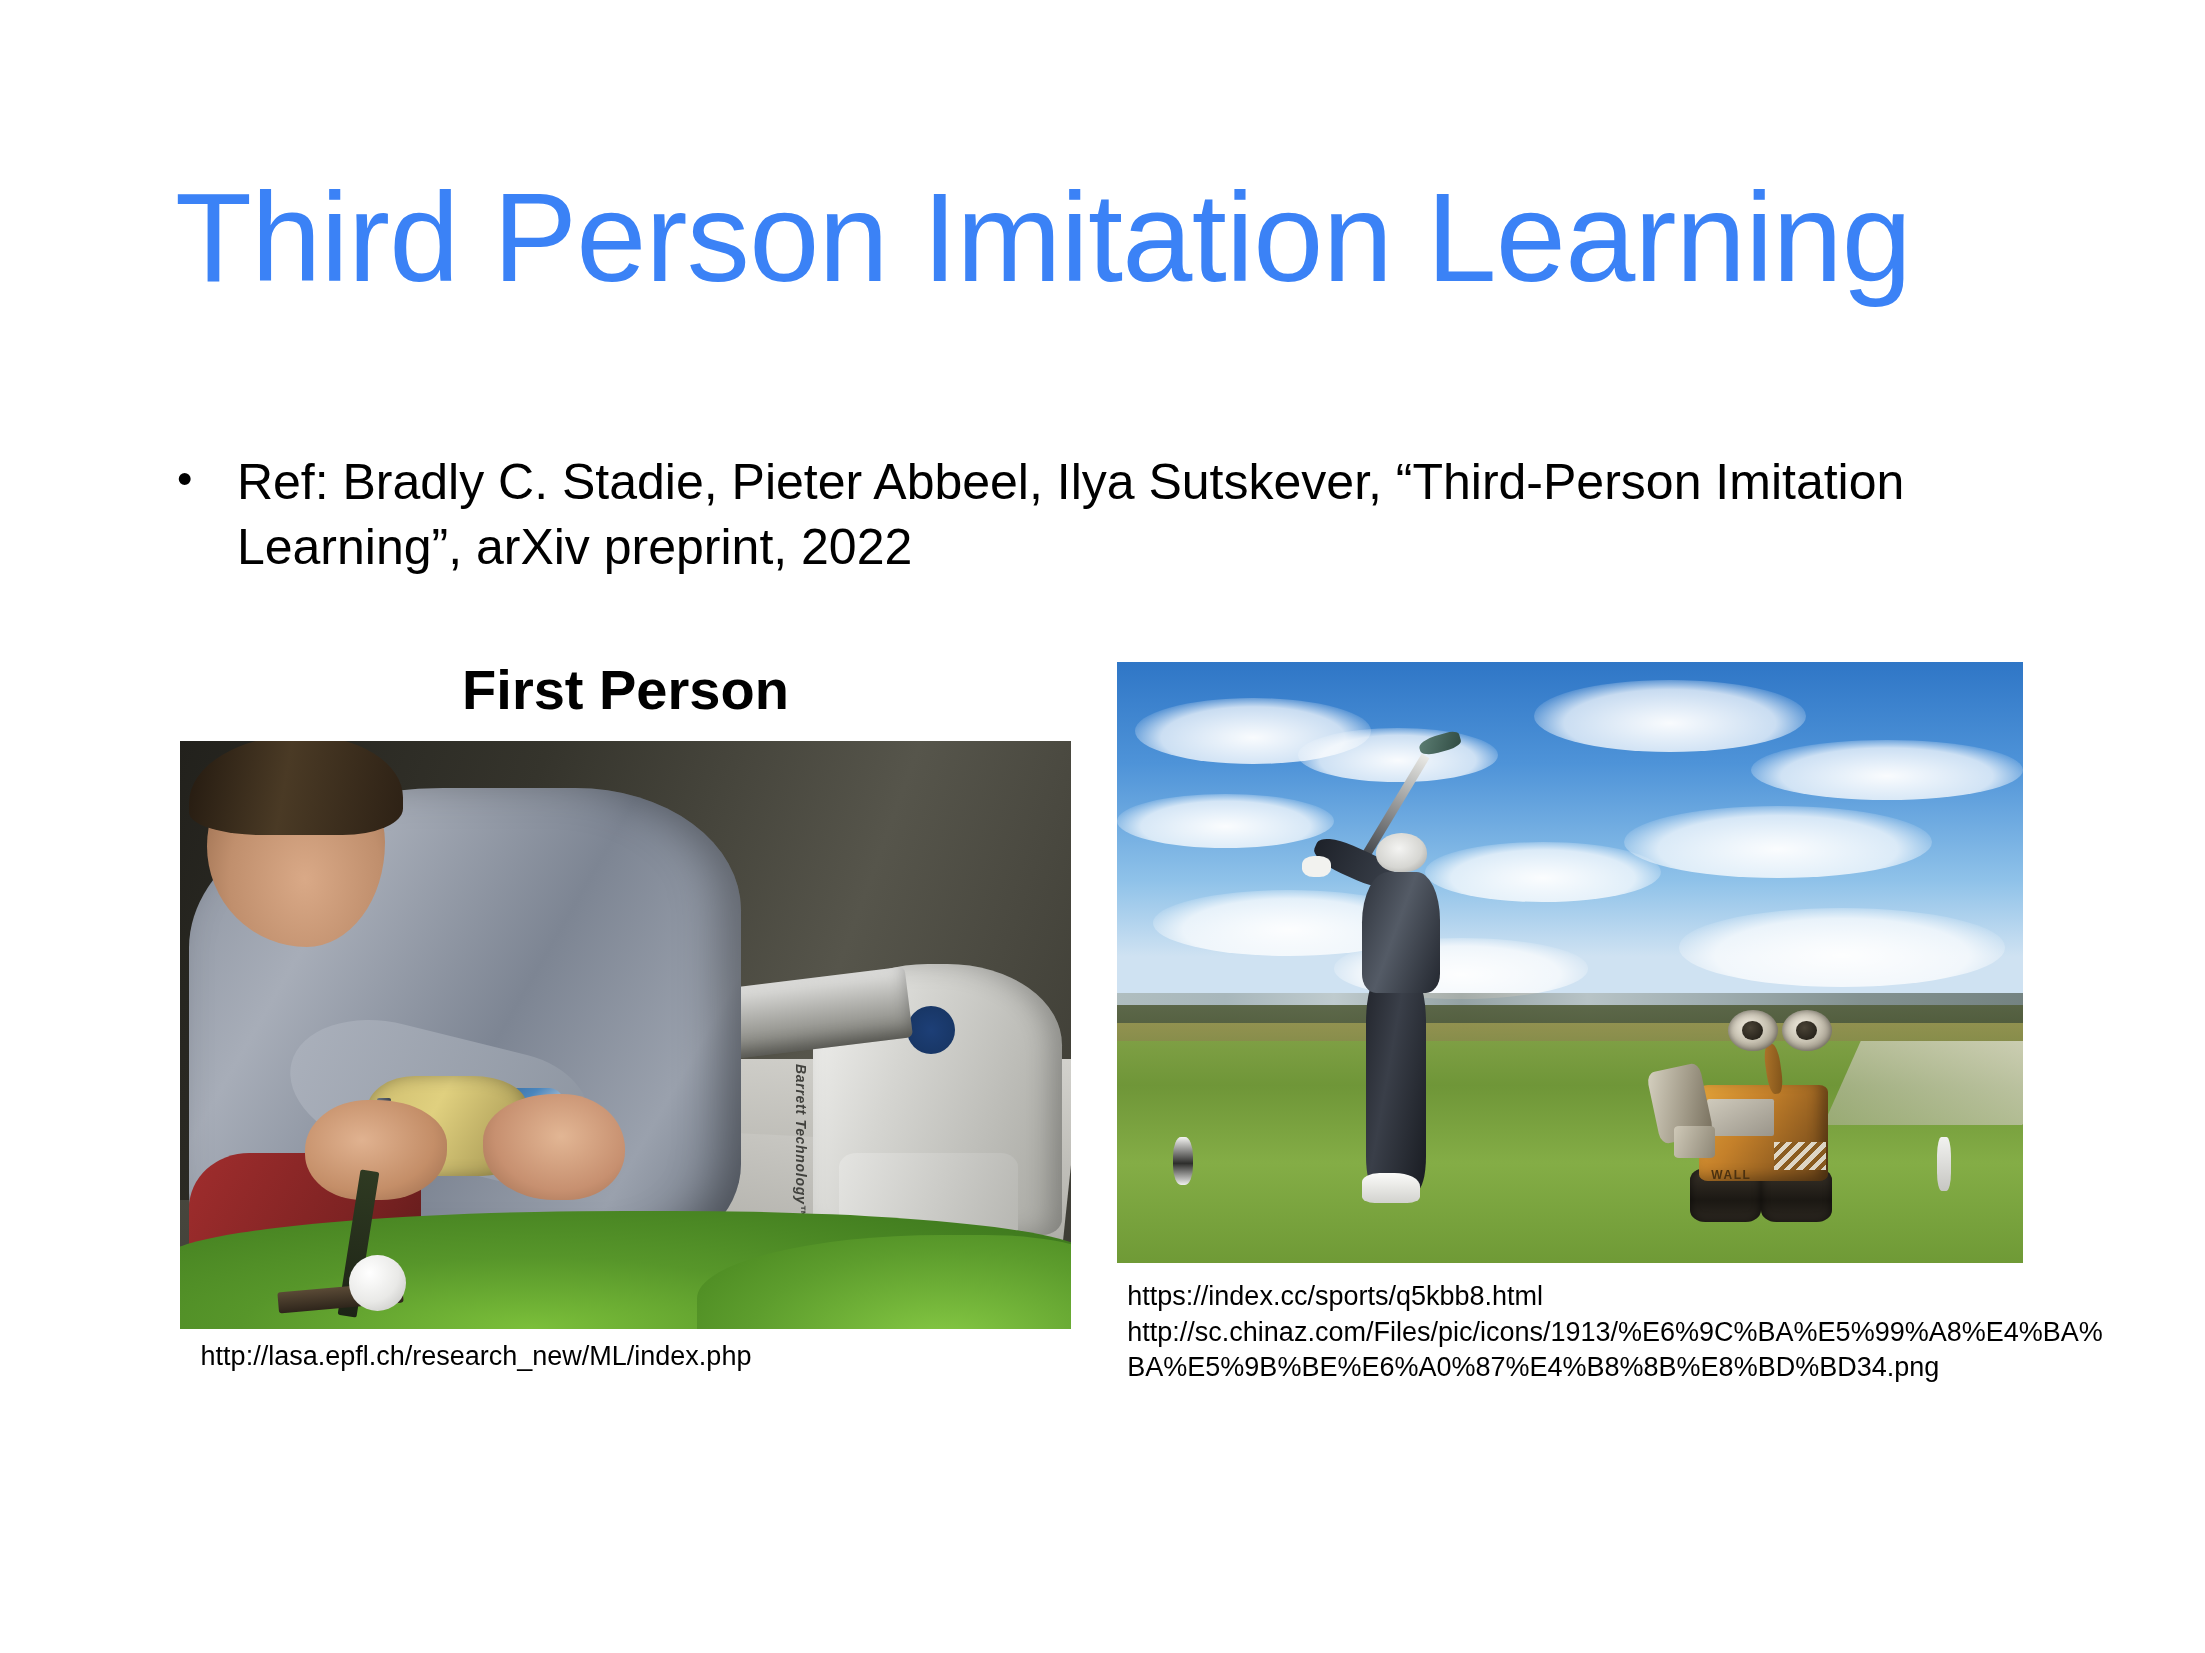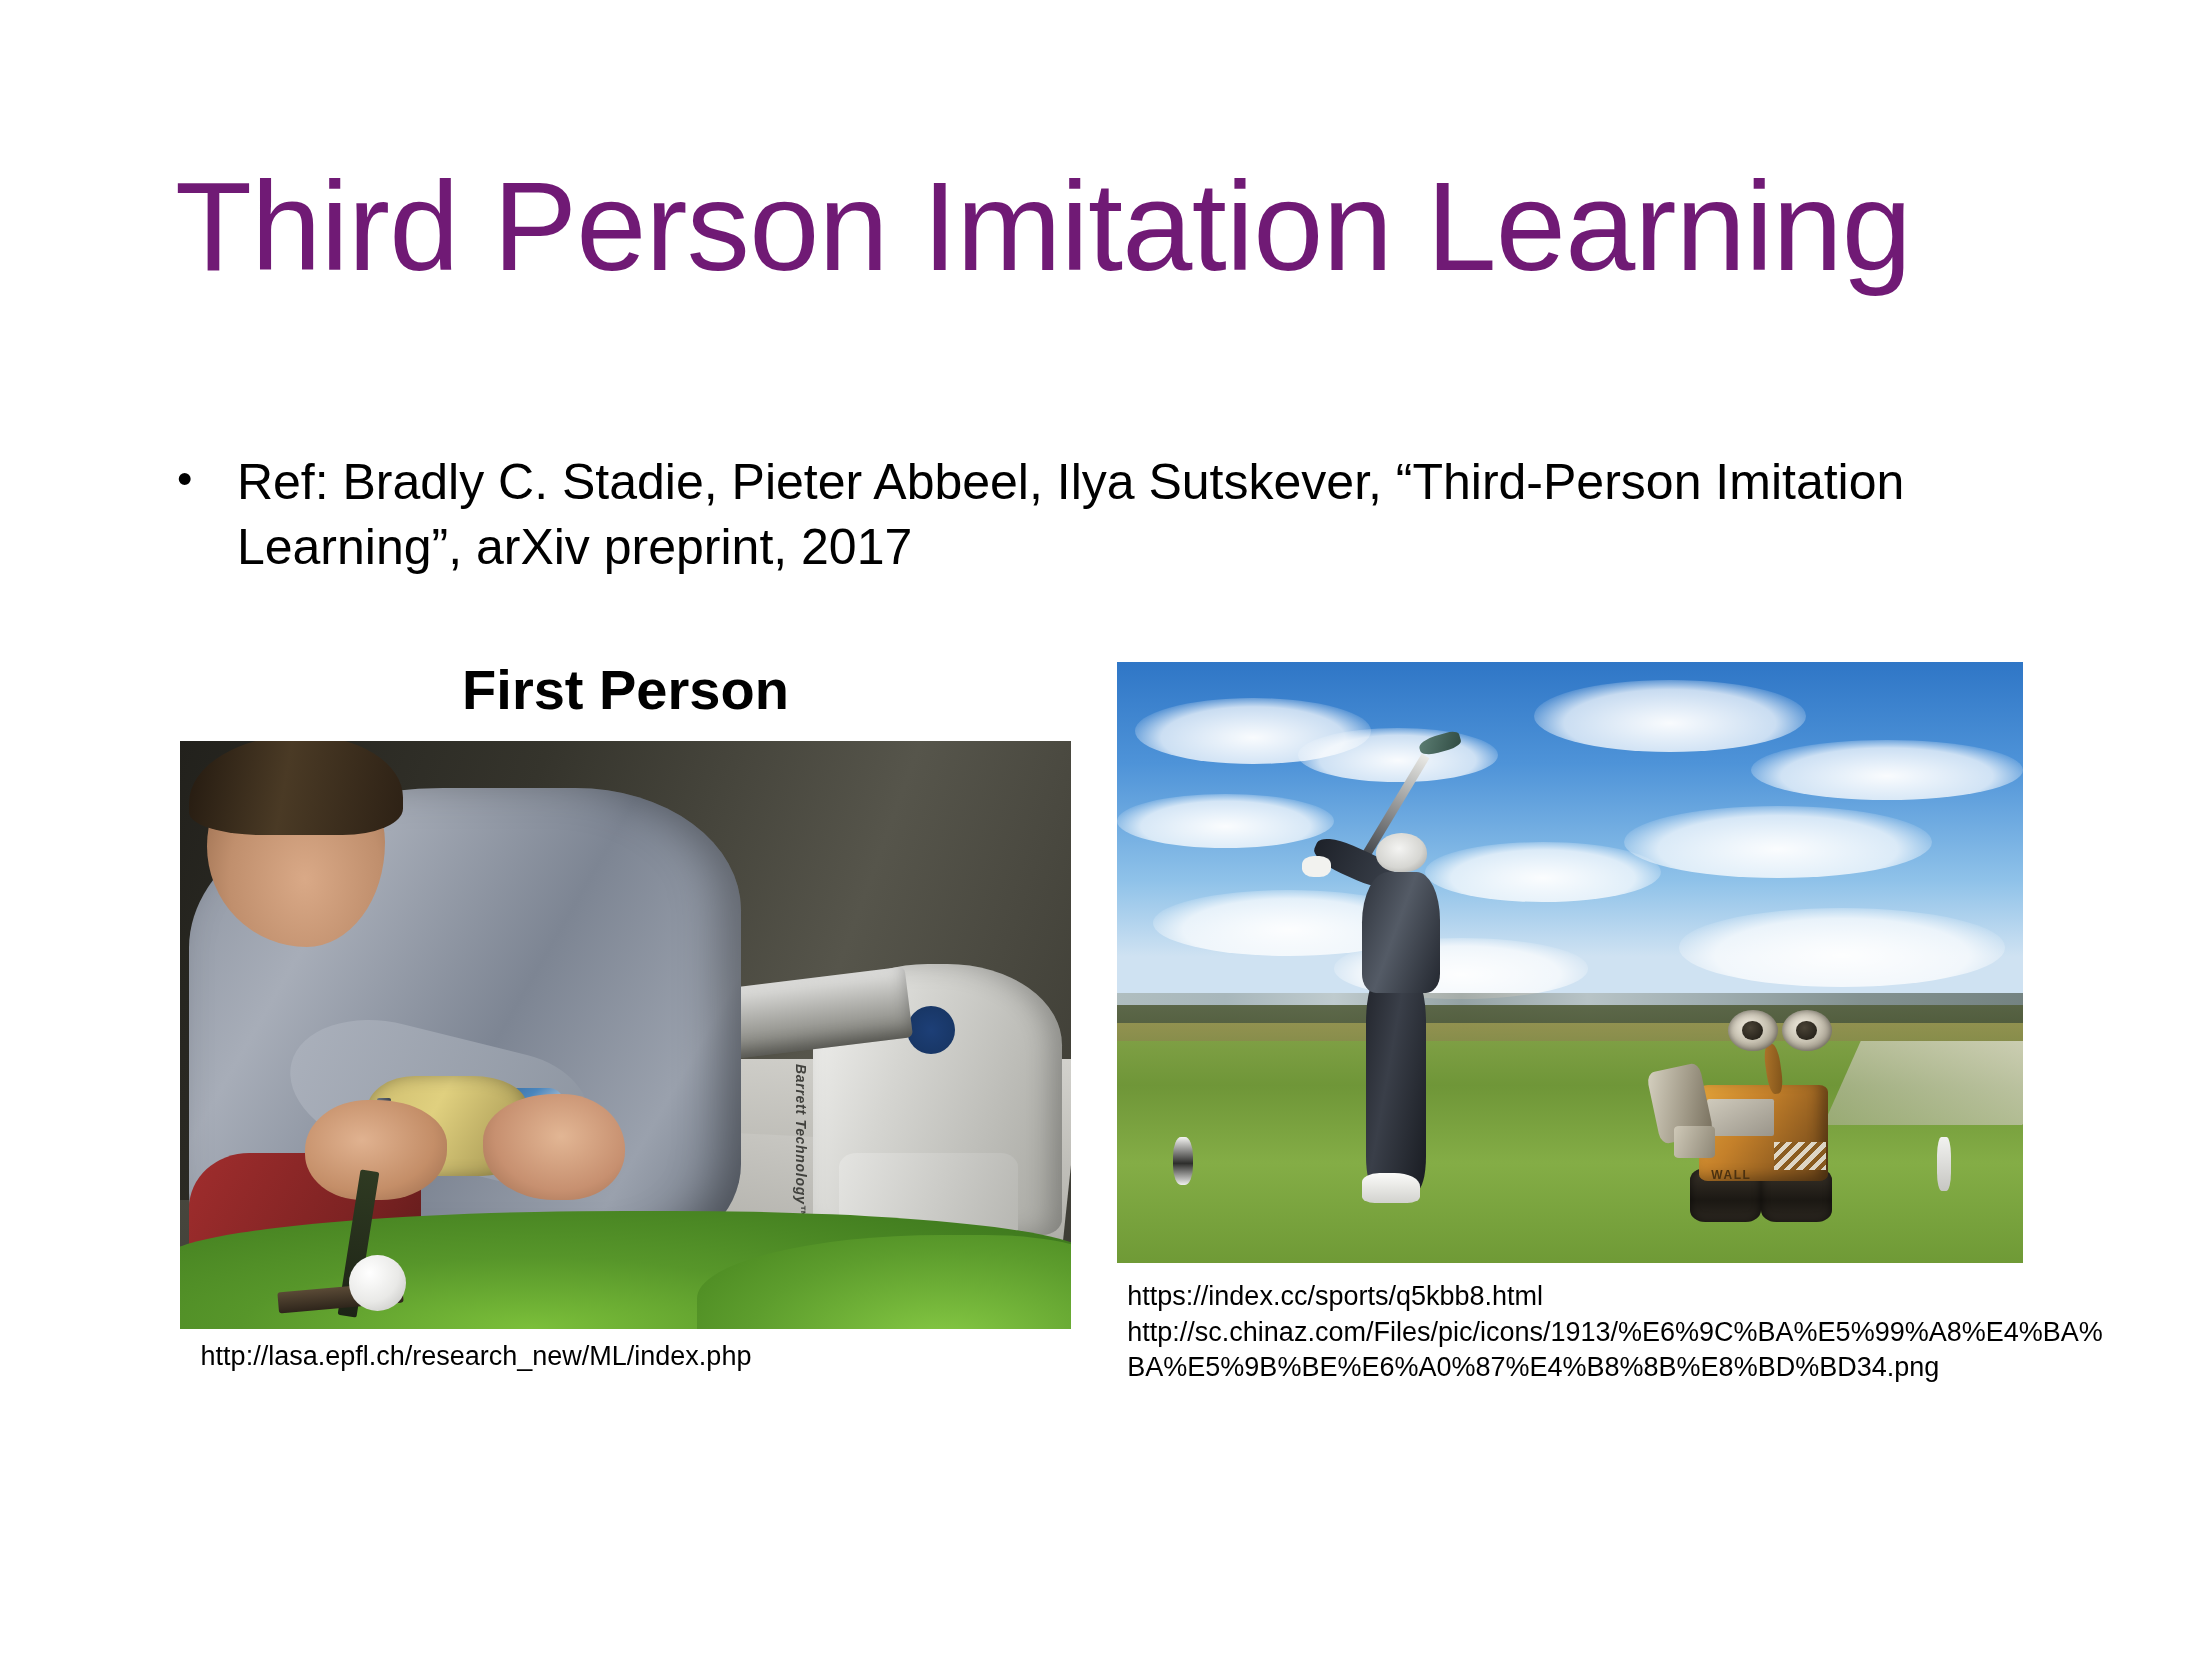--- a/index.html
+++ b/index.html
@@ -13,27 +13,27 @@
     position: relative;
     overflow: hidden;
     font-family: "Liberation Sans", sans-serif;
     color: #000000;
   }
 
   
   #slide-title {
     position: absolute;
     left: 175px;
-    top: 156px;
+    top: 167px;
     width: 1882px;
     font-size: 126px;
     font-weight: 400;
     line-height: 1.12;
     letter-spacing: -0.7px;
-    color: #701a75;
+    color: #3b82f6;
     white-space: nowrap;
   }
 
   
   #bullet-list {
     position: absolute;
     left: 171px;
     top: 450px;
     width: 1852px;
   }
@@ -404,21 +404,21 @@
   .walle-tread.right { left: 44%; }
 </style>
 </head>
 <body>
 
 <div id="slide-title">Third Person Imitation Learning</div>
 
 <div id="bullet-list">
   <div class="bullet-row">
     <span class="bullet-marker">•</span>
-    <span class="bullet-text">Ref: Bradly C. Stadie, Pieter Abbeel, Ilya Sutskever, “Third-Person Imitation Learning”, arXiv preprint, 2017</span>
+    <span class="bullet-text">Ref: Bradly C. Stadie, Pieter Abbeel, Ilya Sutskever, “Third-Person Imitation Learning”, arXiv preprint, 2022</span>
   </div>
 </div>
 
 <div class="panel" id="panel-first">
 
   <div class="panel-heading">First Person</div>
 
   <div class="photo" id="photo-first">
     <div class="p1-wall"></div>
     <div class="p1-floor"></div>

